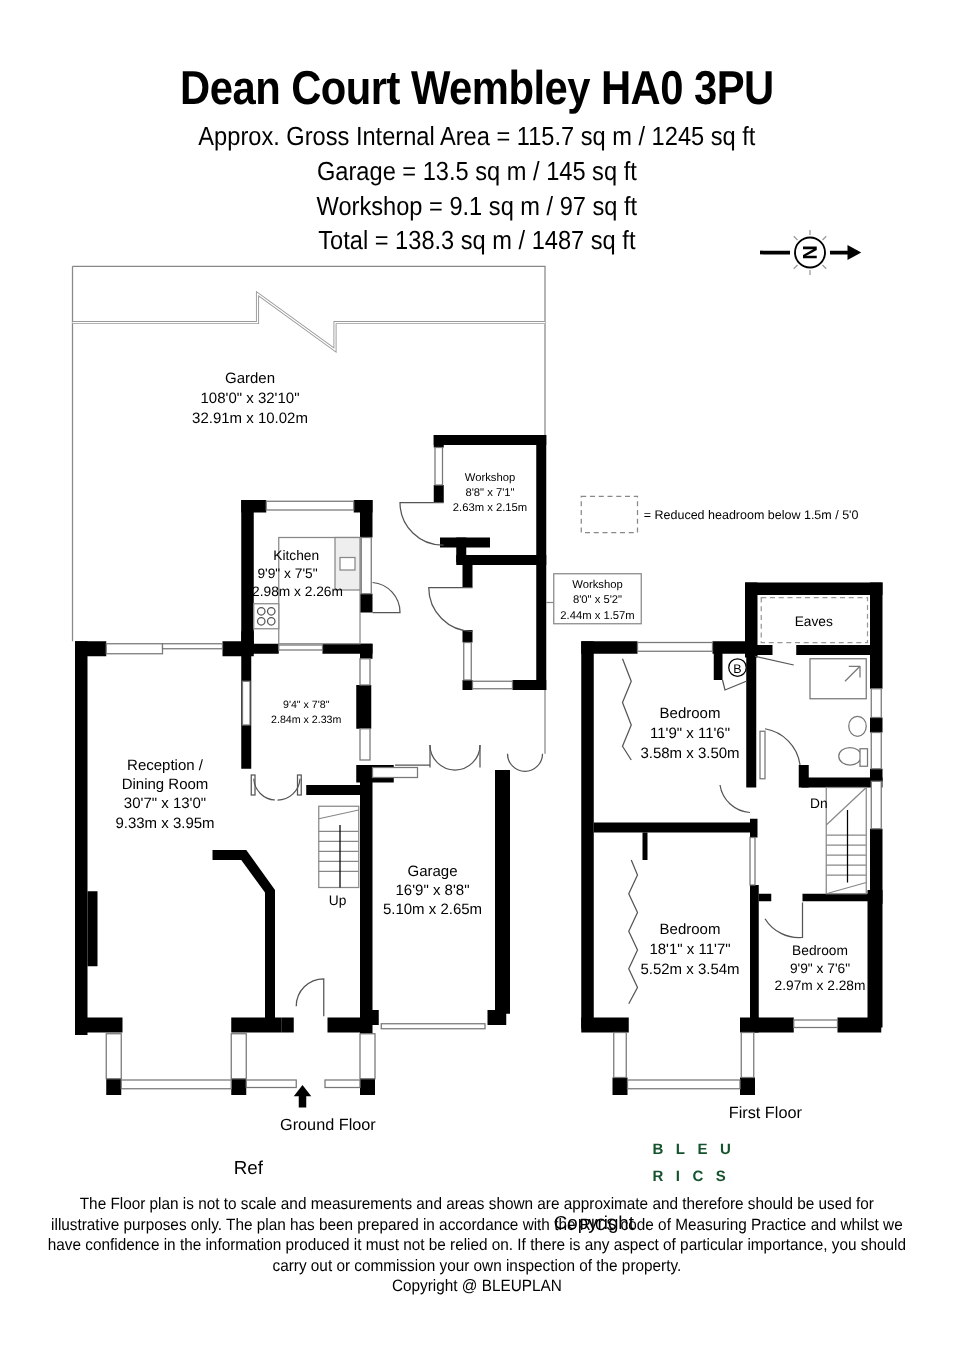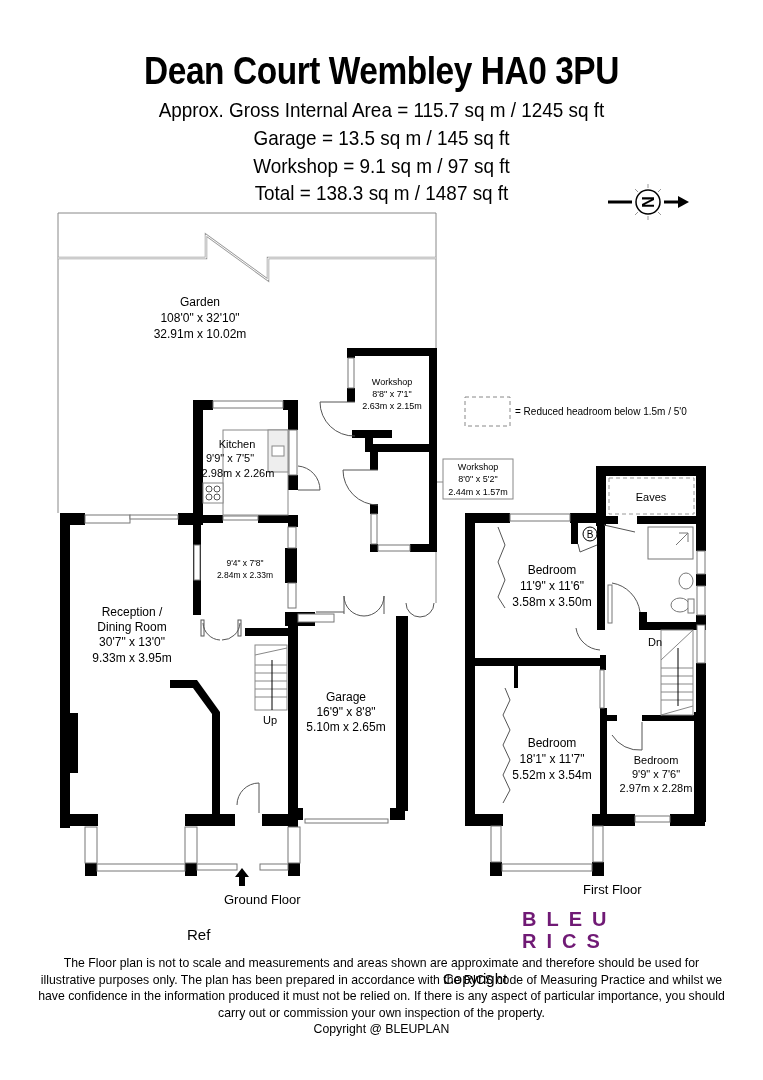--- a/index.html
+++ b/index.html
@@ -5,21 +5,21 @@
     html, body { margin: 0; padding: 0; background: #ffffff; }
     body { width: 763px; height: 1080px; position: relative; overflow: hidden; font-family: "Liberation Sans", sans-serif; color: #000; }
     .title { position: absolute; left: 0; width: 763px; top: 50px; text-align: center; font-size: 38px; font-weight: bold; letter-spacing: -0.5px; transform: scaleX(0.88); transform-origin: center; }
     .sub { position: absolute; left: 0; width: 763px; text-align: center; font-size: 21px; transform: scaleX(0.9); transform-origin: center; }
     #sub0 { top: 98px; } #sub1 { top: 126px; } #sub2 { top: 154px; } #sub3 { top: 181px; }
     svg.plan { position: absolute; left: 0; top: 0; }
     .lbl { font-family: "Liberation Sans", sans-serif; fill: #000; text-anchor: middle; }
     .floor-label { position: absolute; font-size: 13px; }
     .ref { position: absolute; left: 163px; top: 926px; font-size: 15px; margin-left: 24px; }
     .copyright { position: absolute; left: 443px; top: 926px; font-size: 15px; margin-top: 44px; }
-    .logo { position: absolute; left: 522px; top: 908px; color: #701a75; font-weight: bold; font-size: 20px; line-height: 22px; letter-spacing: 10px; }
+    .logo { position: absolute; left: 522px; top: 908px; color: #14532d; font-weight: bold; font-size: 12px; line-height: 22px; letter-spacing: 10px; }
     .disclaimer { position: absolute; left: 10px; width: 743px; top: 955px; text-align: center; font-size: 13.2px; line-height: 16.5px; transform: scaleX(0.93); transform-origin: center top; }
   </style>
 </head>
 <body>
 
 <div class="title">Dean Court Wembley HA0 3PU</div>
 <div class="sub" id="sub0">Approx. Gross Internal Area = 115.7 sq m / 1245 sq ft</div>
 <div class="sub" id="sub1">Garage = 13.5 sq m / 145 sq ft</div>
 <div class="sub" id="sub2">Workshop = 9.1 sq m / 97 sq ft</div>
 <div class="sub" id="sub3">Total = 138.3 sq m / 1487 sq ft</div>

